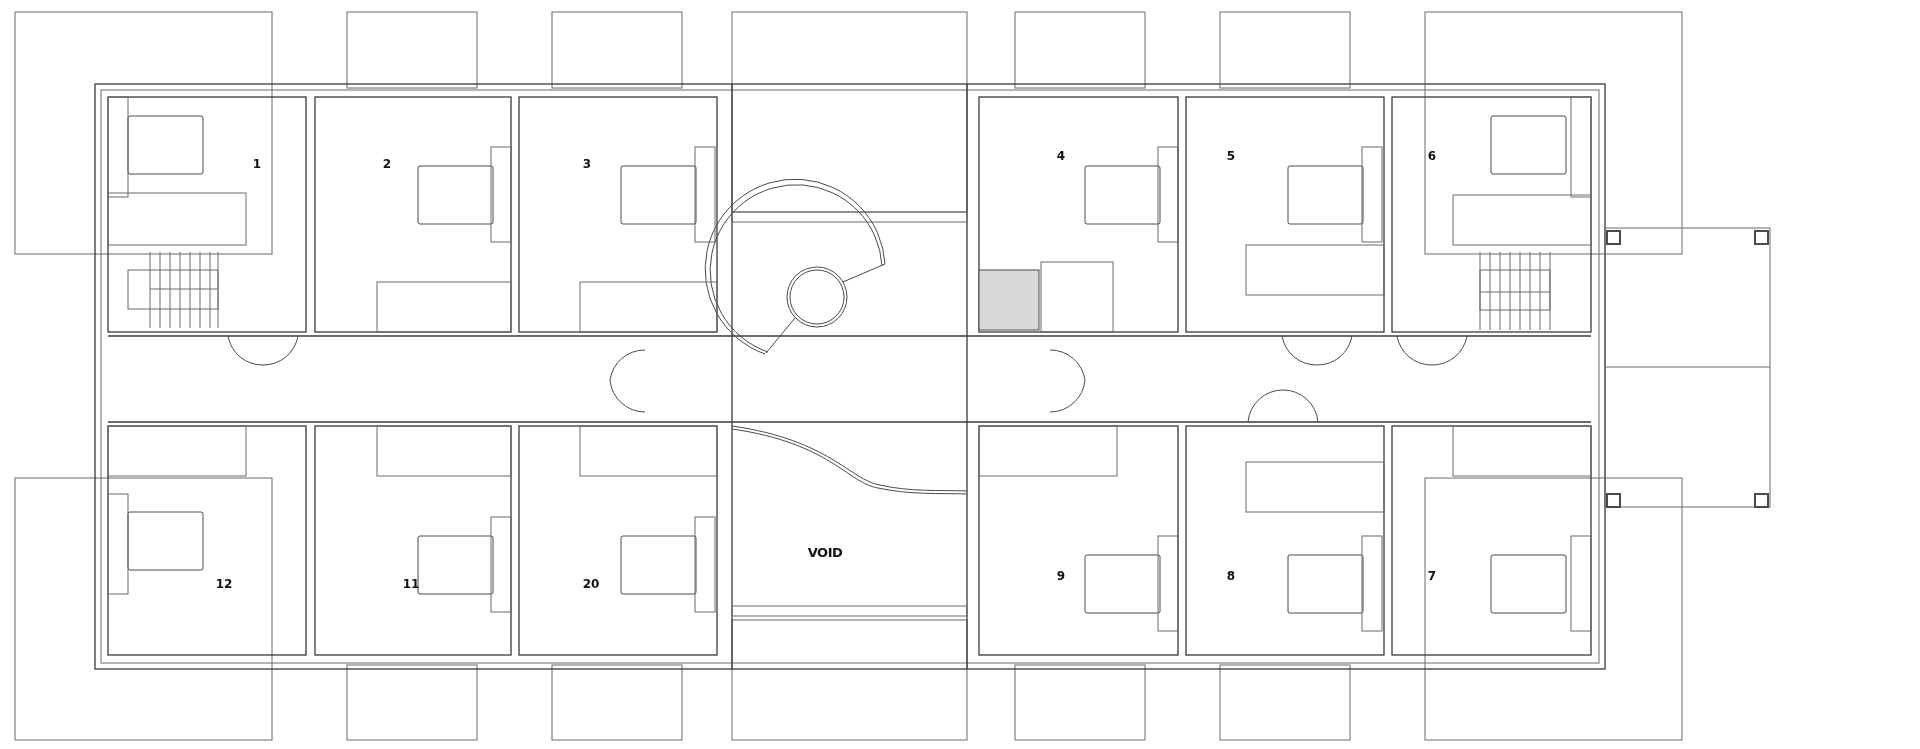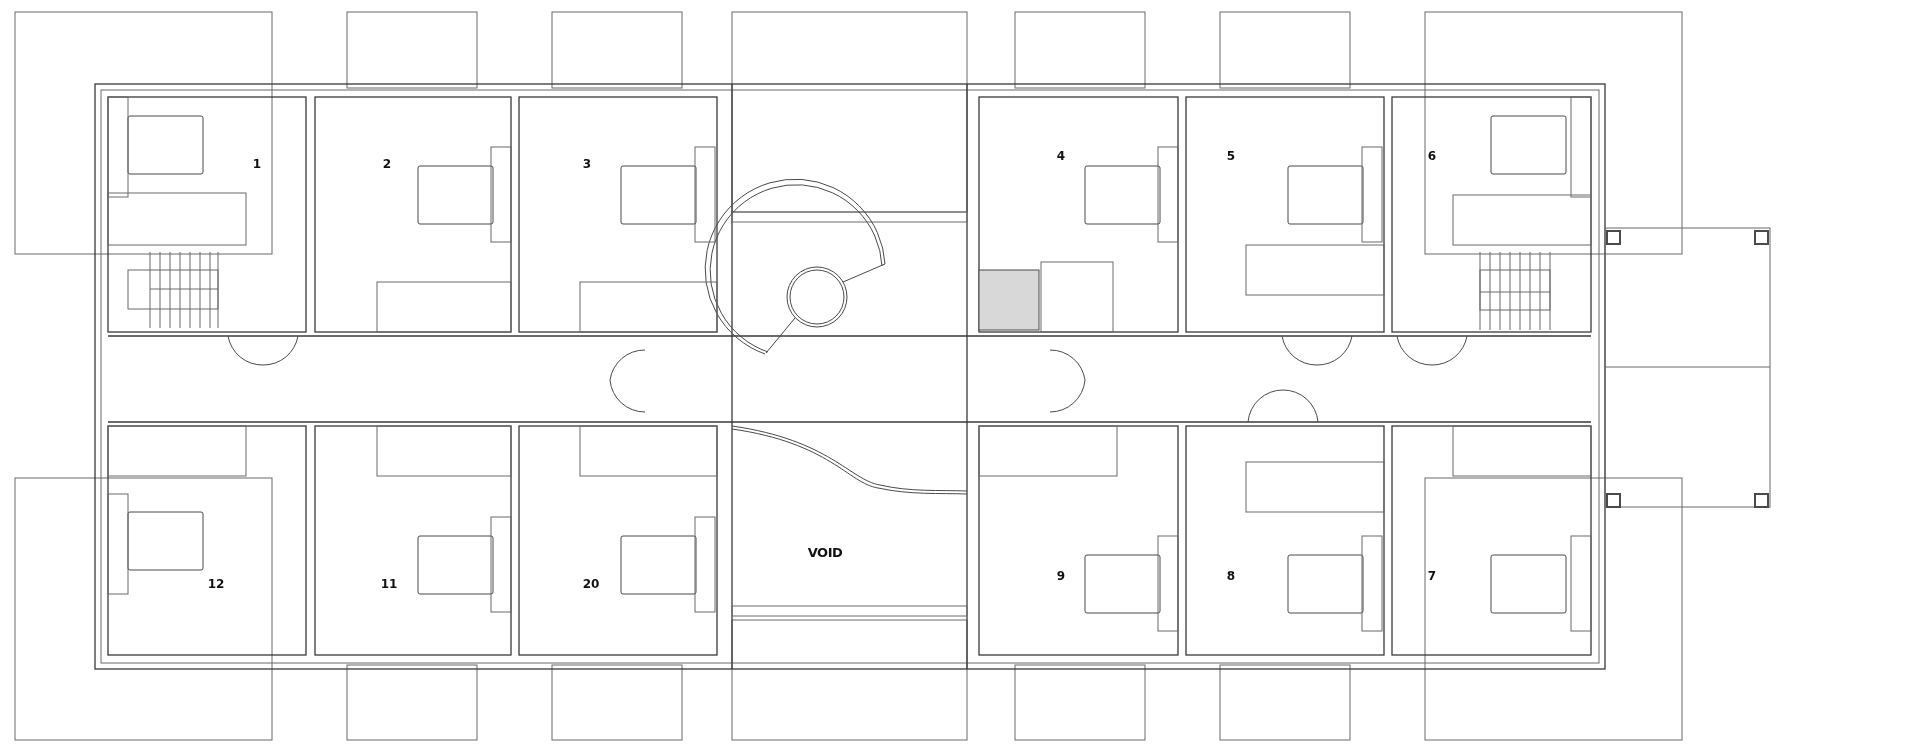--- a/index.html
+++ b/index.html
@@ -175,15 +175,15 @@
 <div class="lbl" style="left:257px;top:164px">1</div>
 <div class="lbl" style="left:387px;top:164px">2</div>
 <div class="lbl" style="left:587px;top:164px">3</div>
 <div class="lbl" style="left:1061px;top:156px">4</div>
 <div class="lbl" style="left:1231px;top:156px">5</div>
 <div class="lbl" style="left:1432px;top:156px">6</div>
 <div class="lbl" style="left:1432px;top:576px">7</div>
 <div class="lbl" style="left:1231px;top:576px">8</div>
 <div class="lbl" style="left:1061px;top:576px">9</div>
 <div class="lbl" style="left:591px;top:584px">20</div>
-<div class="lbl" style="left:389px;top:584px">11</div>
-<div class="lbl" style="left:216px;top:584px">12</div>
+<div class="lbl" style="left:411px;top:584px">11</div>
+<div class="lbl" style="left:224px;top:584px">12</div>
 <div class="lbl void" style="left:825px;top:552px">VOID</div>
 
 </body></html>

